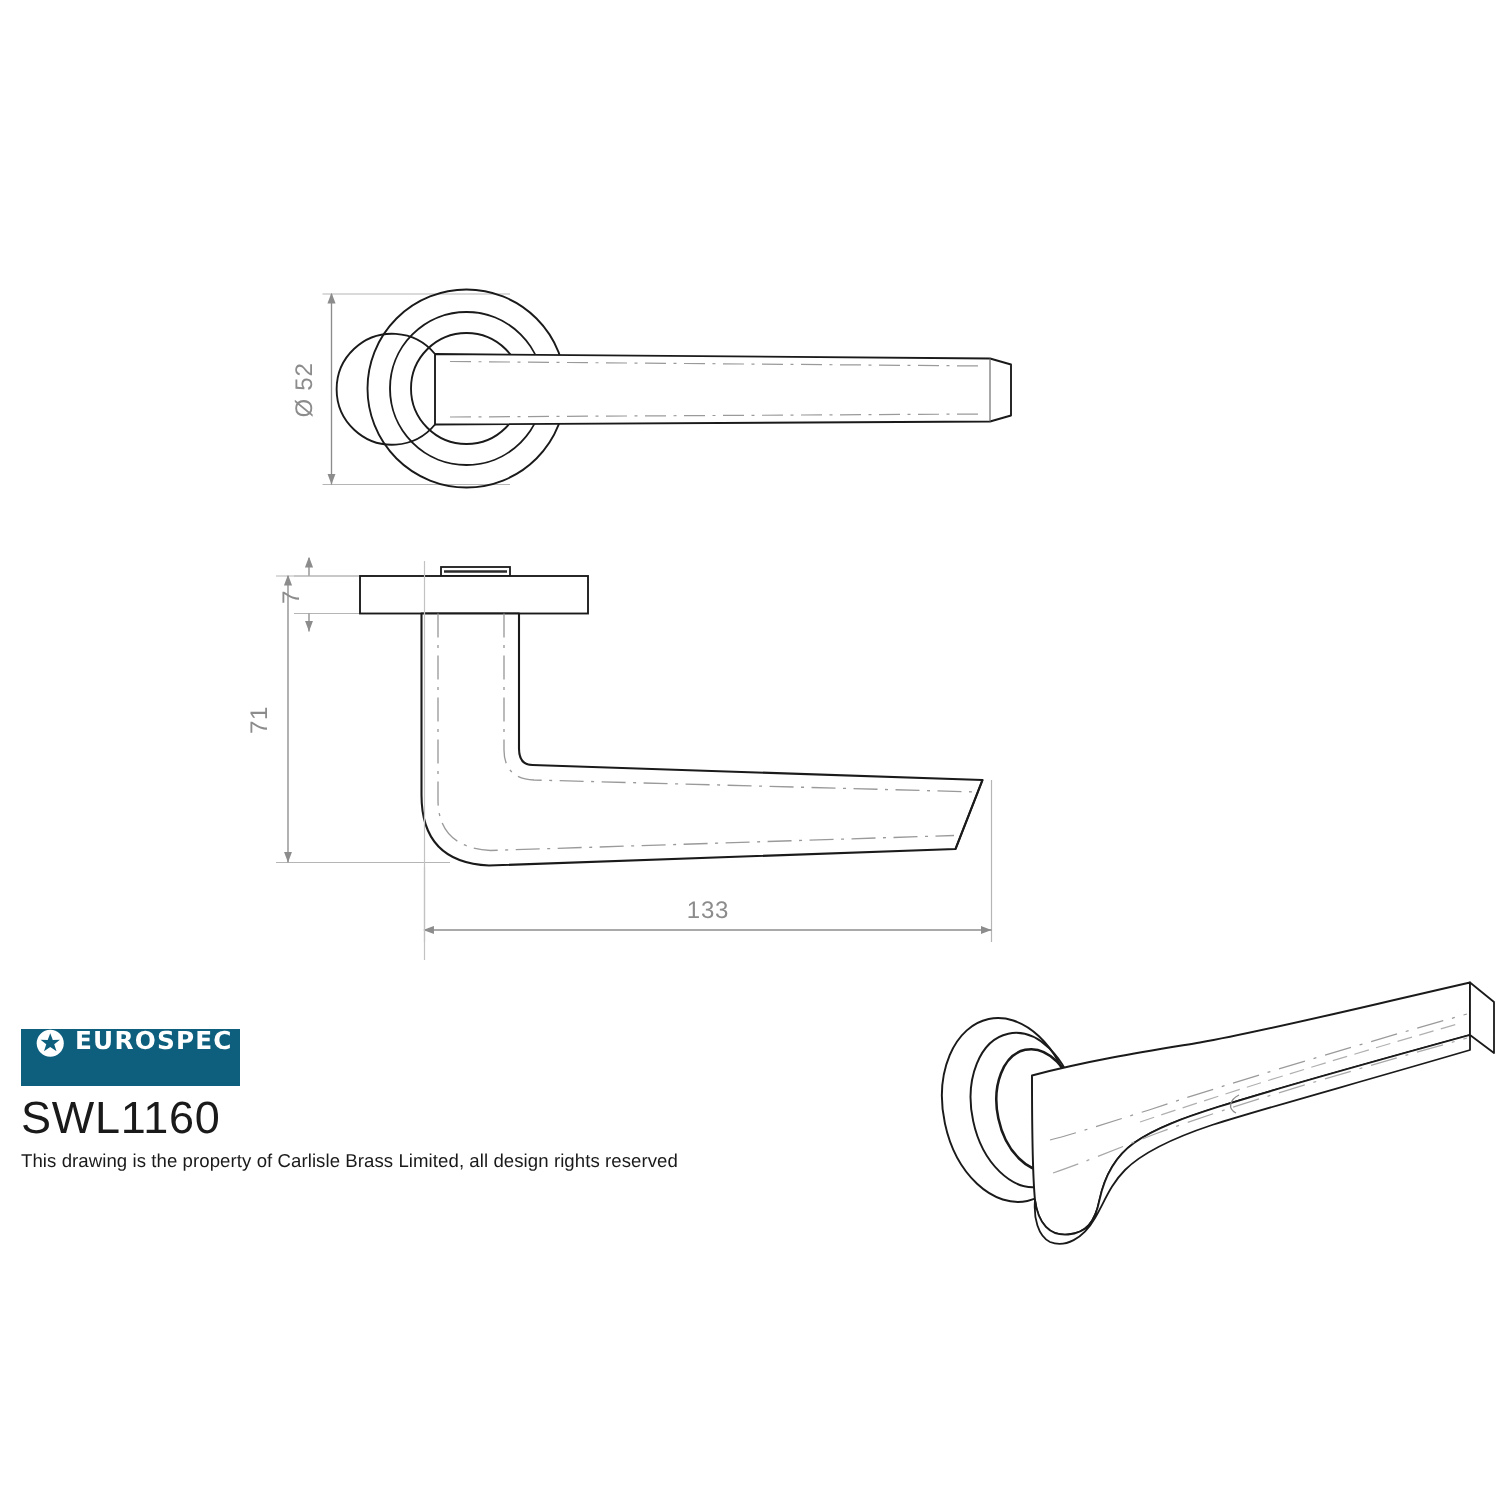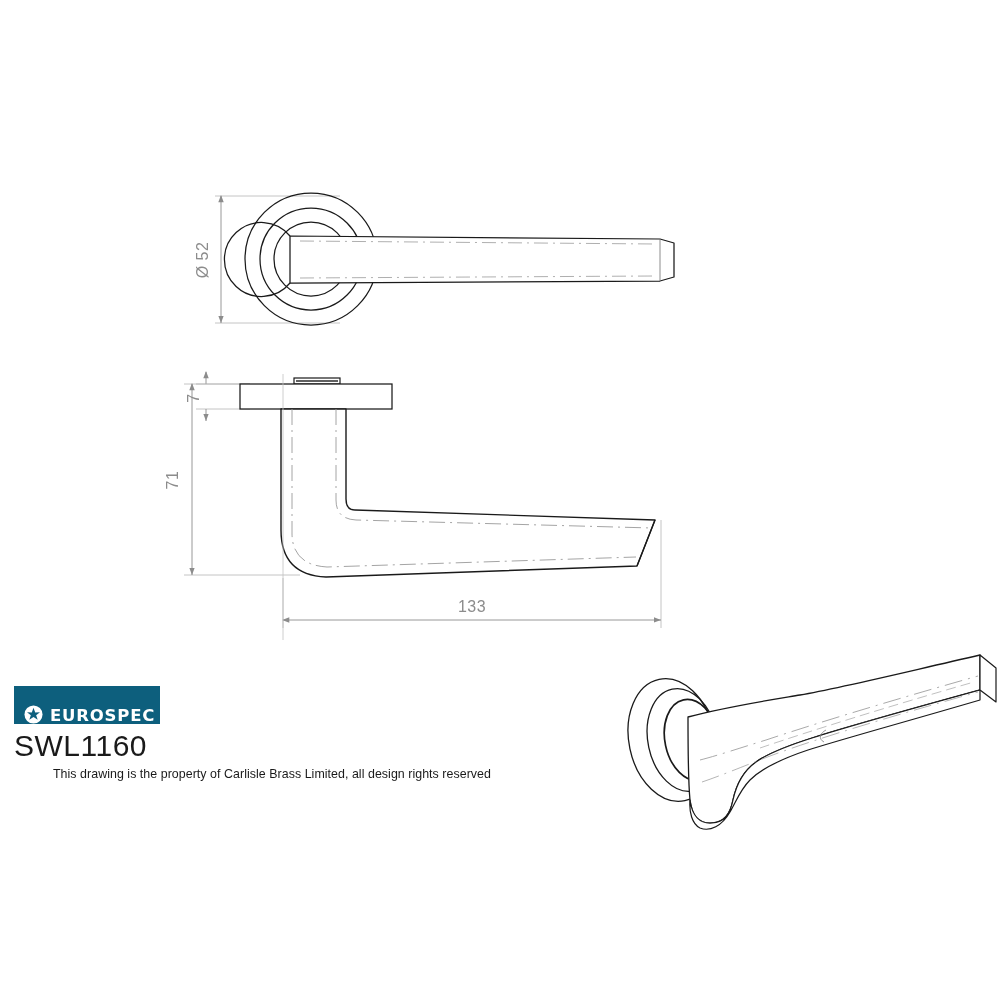--- a/index.html
+++ b/index.html
@@ -34,21 +34,21 @@
   .title-block {
     position: absolute;
     left: 14px;
     top: 686px;
     width: 470px;
   }
   .logo-box {
     width: 146px;
     height: 38px;
     display: flex;
-    align-items: flex-end;
+    align-items: flex-start;
     padding-left: 10px;
     box-sizing: border-box;
   }
   .logo-mark {
     width: 19px;
     height: 19px;
     flex: 0 0 19px;
     margin-right: 7px;
     display: block;
   }
@@ -71,21 +71,20 @@
     line-height: 1.05;
     white-space: nowrap;
   }
   .disclaimer {
     margin-top: 5px;
     font-family: "Liberation Sans", sans-serif;
     font-size: 12.4px;
     color: #1a1a1a;
     letter-spacing: 0.05px;
     white-space: nowrap;
-    margin-left: 39px;
   }
   .dim-text {
     font-family: "Liberation Sans", sans-serif;
     fill: #8c8c8c;
     font-size: 16px;
     letter-spacing: 0.5px;
   }
 </style>
 </head>
 <body>

